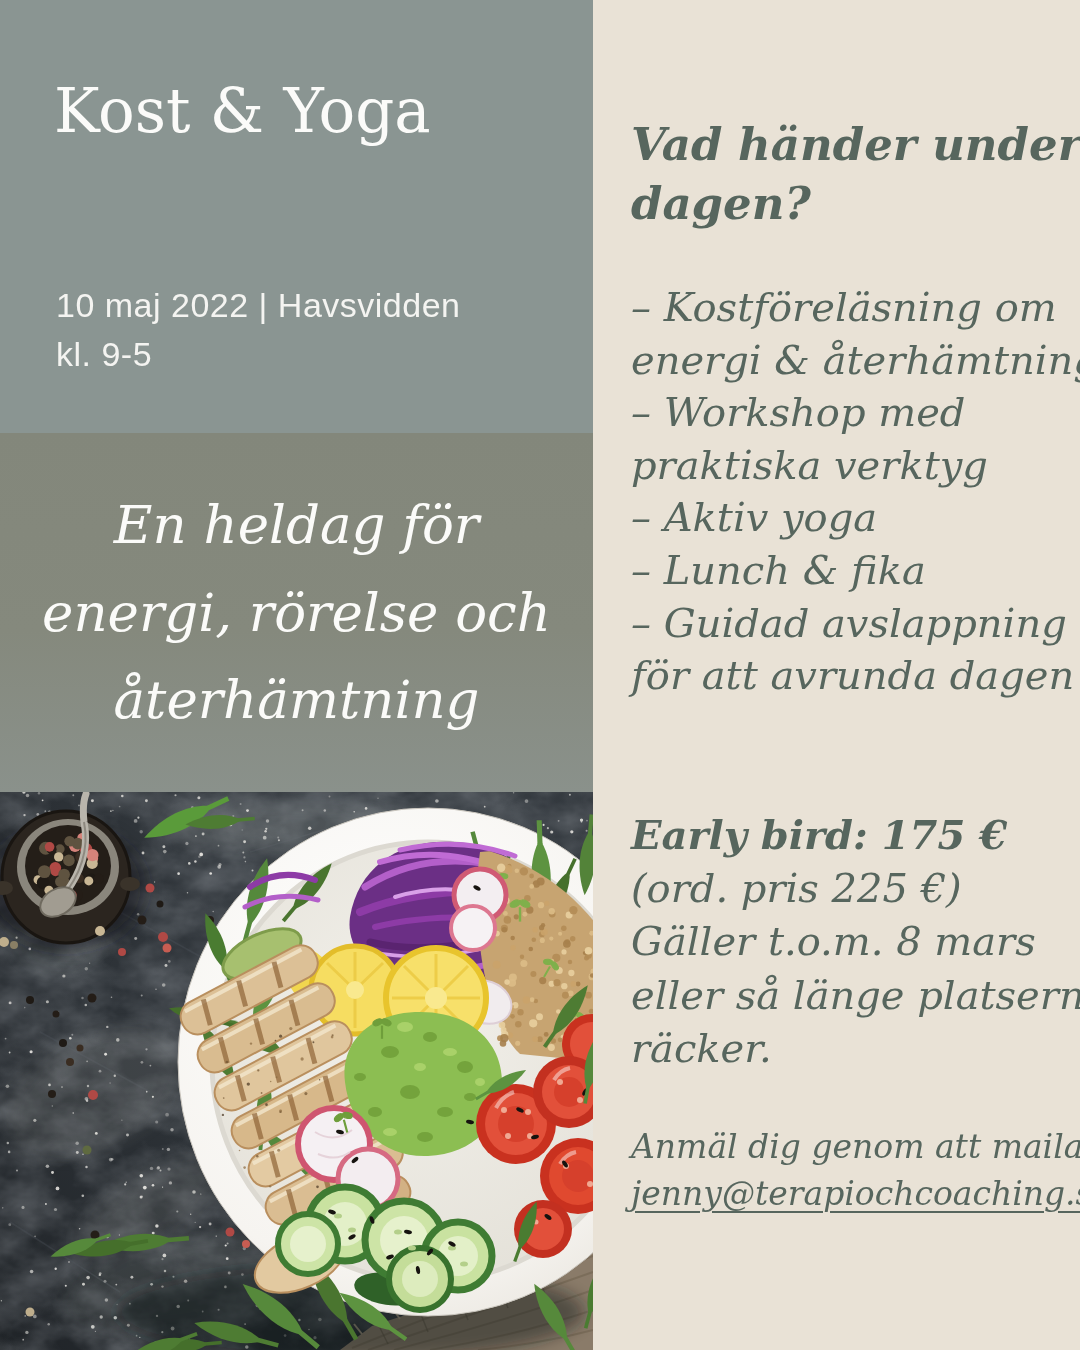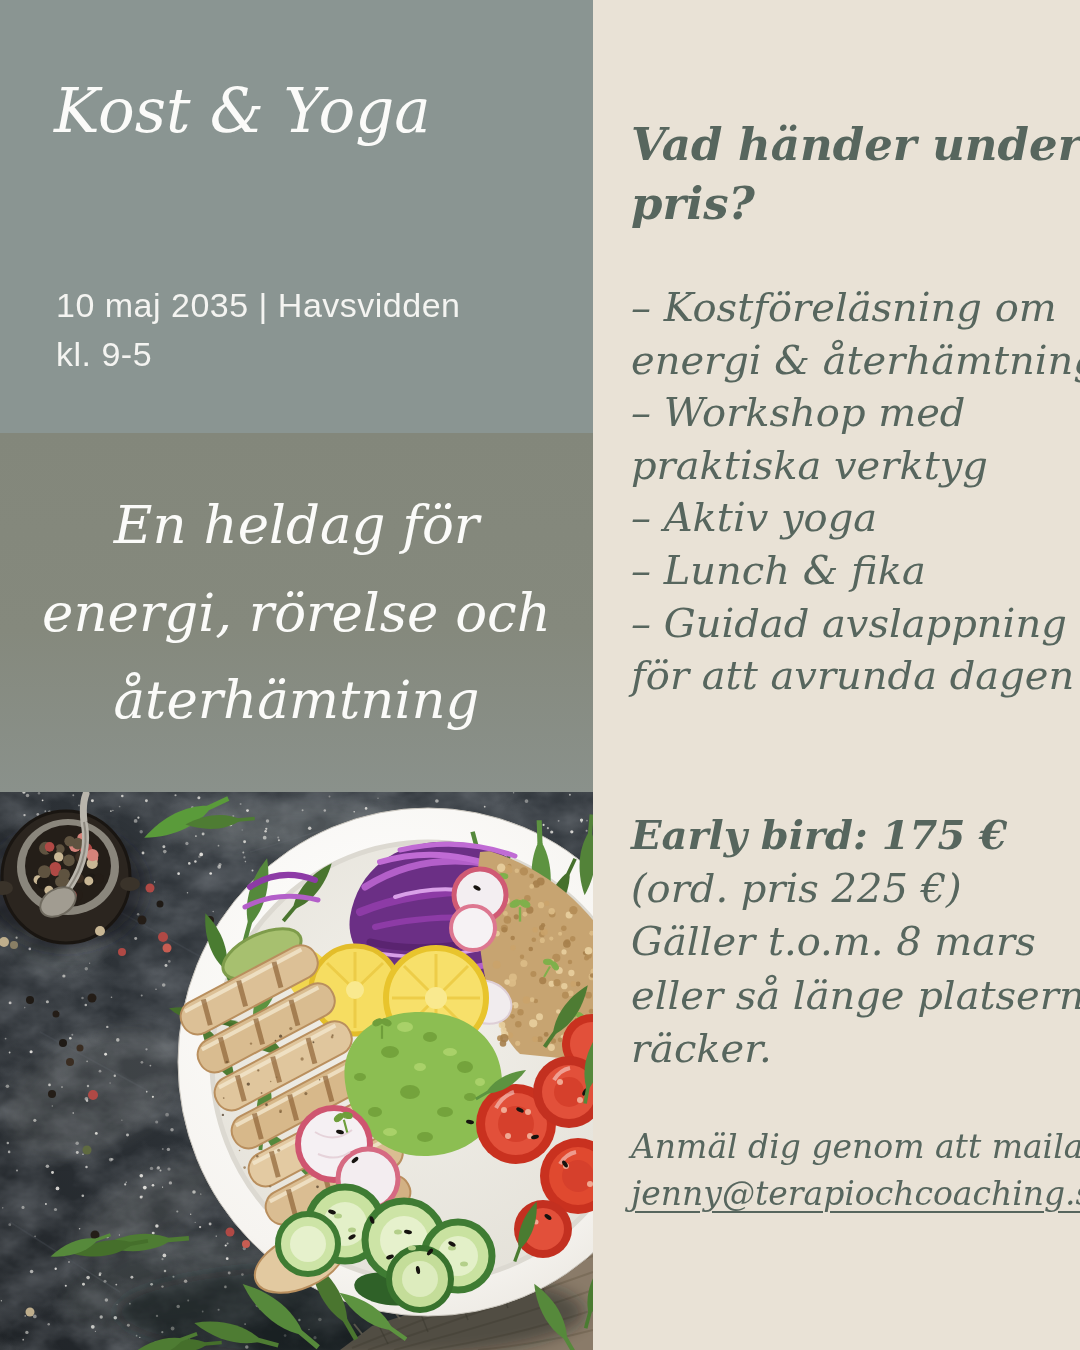--- a/index.html
+++ b/index.html
@@ -9,21 +9,21 @@
     font-family:"DejaVu Serif","Liberation Serif",serif;
   }
   
   .band-top{position:absolute;left:0;top:0;width:593px;height:433px;background:#8A9592;}
   .band-mid{position:absolute;left:0;top:433px;width:593px;height:359px;
     background:linear-gradient(180deg,#83877B 0%,#85897D 55%,#8A918B 100%);
     display:flex;flex-direction:column;justify-content:center;align-items:center;
     box-sizing:border-box;}
   .photo-wrap{position:absolute;left:0;top:792px;width:593px;height:558px;}
   .title{position:absolute;left:54px;top:72px;color:#FBFBF9;
-    font-style:italic;font-size:61px;line-height:1.28;white-space:nowrap;}
+    font-size:61px;line-height:1.28;white-space:nowrap;}
   .date{position:absolute;left:56px;top:281px;color:#F4F4F1;
     font-family:"Liberation Sans",sans-serif;font-size:34px;line-height:1.43;
     letter-spacing:.5px;white-space:nowrap;}
   .tagline{color:#FBFBF9;font-style:italic;font-size:53px;line-height:1.65;
     text-align:center;white-space:nowrap;}
   
   .right-col{position:absolute;left:593px;top:0;width:540px;height:1350px;background:#E9E2D6;}
   .rblock{position:absolute;left:38px;color:#57665E;font-style:italic;white-space:nowrap;}
   .heading{top:116px;font-size:45px;line-height:1.3;font-weight:700;}
   .agenda{top:281px;font-size:40px;line-height:1.315;}
@@ -36,21 +36,21 @@
 </head>
 <body>
 
 <div class="canvas">
 
   <div class="band-top">
     <div class="title">
       <div>Kost &amp; Yoga</div>
     </div>
     <div class="date">
-      <div>10 maj 2035 | Havsvidden</div>
+      <div>10 maj 2022 | Havsvidden</div>
       <div>kl. 9-5</div>
     </div>
   </div>
 
   <div class="band-mid">
     <div class="tagline">
       <div>En heldag för</div>
       <div>energi, rörelse och</div>
       <div>återhämtning</div>
     </div>
@@ -992,21 +992,21 @@
               <use href="#leaf" transform="translate(488,300) rotate(60) scale(1.0)"></use>
             </g>
         </g>
       </g>
     </svg>
   </div>
 
   <div class="right-col">
     <div class="rblock heading">
       <div>Vad händer under</div>
-      <div>pris?</div>
+      <div>dagen?</div>
     </div>
     <div class="rblock agenda">
       <div>– Kostföreläsning om</div>
       <div>energi &amp; återhämtning</div>
       <div>– Workshop med</div>
       <div>praktiska verktyg</div>
       <div>– Aktiv yoga</div>
       <div>– Lunch &amp; fika</div>
       <div>– Guidad avslappning</div>
       <div>för att avrunda dagen</div>

